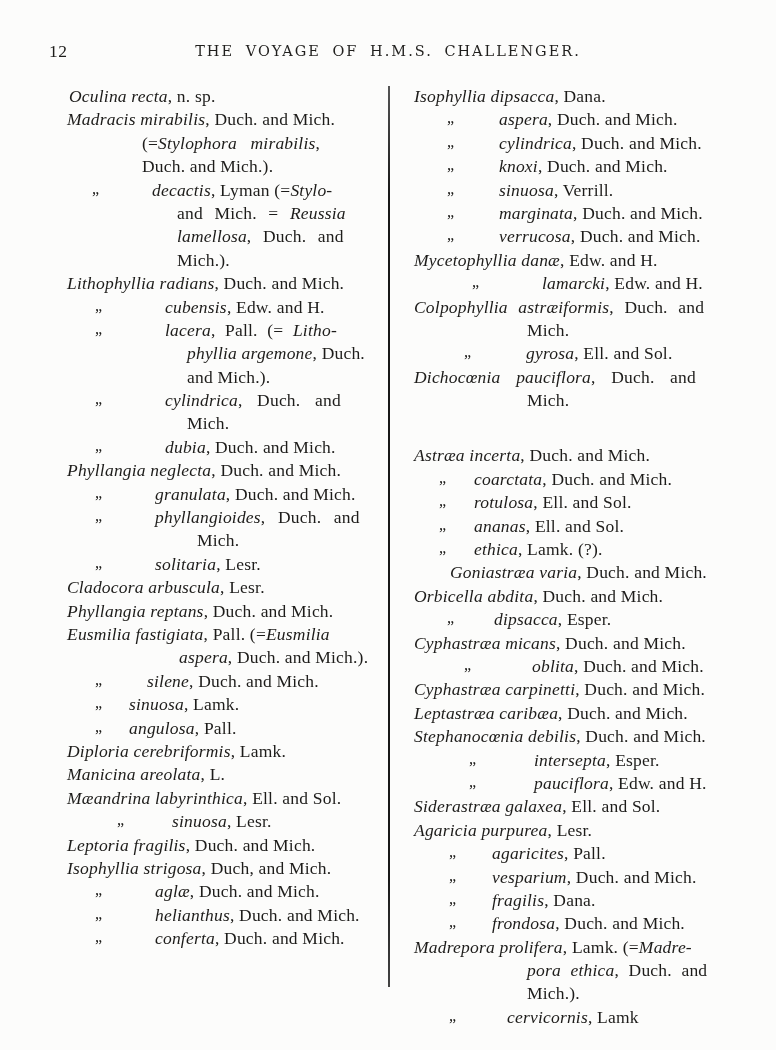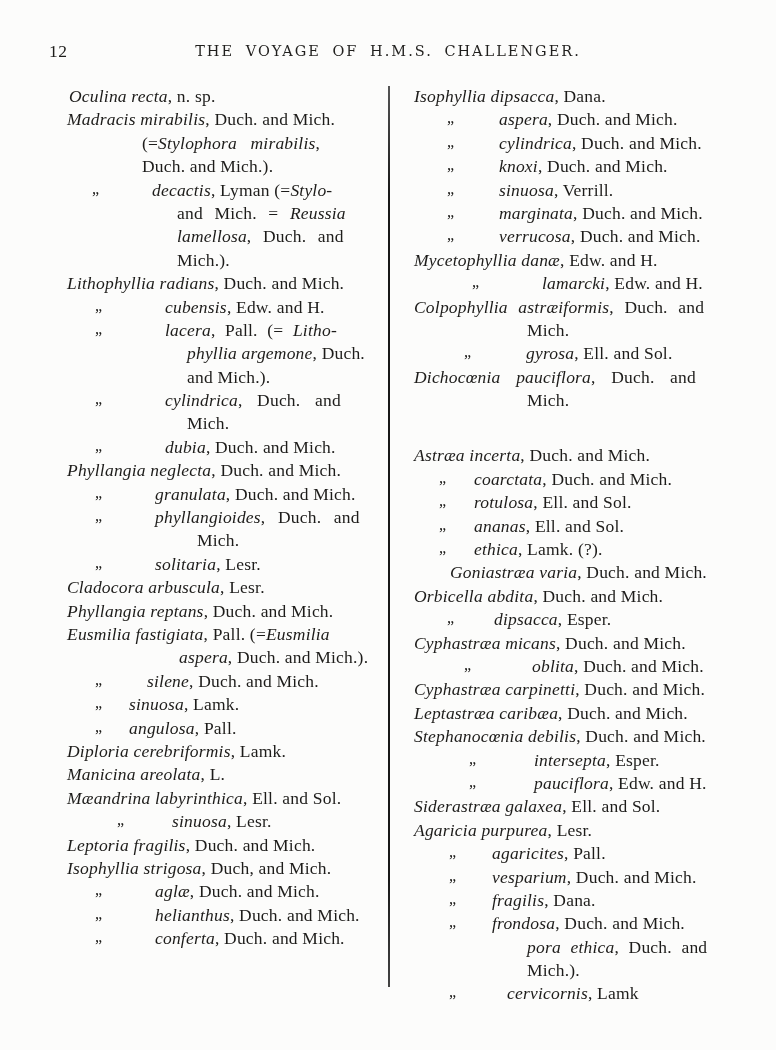--- a/index.html
+++ b/index.html
@@ -104,17 +104,18 @@
       <div class="line" style="padding-left: 0px;"><span class="it">Leptastræa caribæa</span><span>, Duch. and Mich.</span></div>
       <div class="line" style="padding-left: 0px;"><span class="it">Stephanocœnia debilis</span><span>, Duch. and Mich.</span></div>
       <div class="line" style="padding-left: 120px;"><span class="ditto" style="left: 55px;">„</span><span class="it">intersepta</span><span>, Esper.</span></div>
       <div class="line" style="padding-left: 120px;"><span class="ditto" style="left: 55px;">„</span><span class="it">pauciflora</span><span>, Edw. and H.</span></div>
       <div class="line" style="padding-left: 0px;"><span class="it">Siderastræa galaxea</span><span>, Ell. and Sol.</span></div>
       <div class="line" style="padding-left: 0px;"><span class="it">Agaricia purpurea</span><span>, Lesr.</span></div>
       <div class="line" style="padding-left: 78px;"><span class="ditto" style="left: 35px;">„</span><span class="it">agaricites</span><span>, Pall.</span></div>
       <div class="line" style="padding-left: 78px;"><span class="ditto" style="left: 35px;">„</span><span class="it">vesparium</span><span>, Duch. and Mich.</span></div>
       <div class="line" style="padding-left: 78px;"><span class="ditto" style="left: 35px;">„</span><span class="it">fragilis</span><span>, Dana.</span></div>
       <div class="line" style="padding-left: 78px;"><span class="ditto" style="left: 35px;">„</span><span class="it">frondosa</span><span>, Duch. and Mich.</span></div>
+      <div class="line" style="padding-left: 0px;"><span class="it">Madrepora prolifera</span><span>, Lamk. (=</span><span class="it">Madre-</span></div>
       <div class="line" style="padding-left: 113px; word-spacing: 5px;"><span class="it">pora ethica</span><span>, Duch. and</span></div>
       <div class="line" style="padding-left: 113px;"><span>Mich.).</span></div>
       <div class="line" style="padding-left: 93px;"><span class="ditto" style="left: 35px;">„</span><span class="it">cervicornis</span><span>, Lamk</span></div>
     </div>
 </div>
 
 </body></html>

